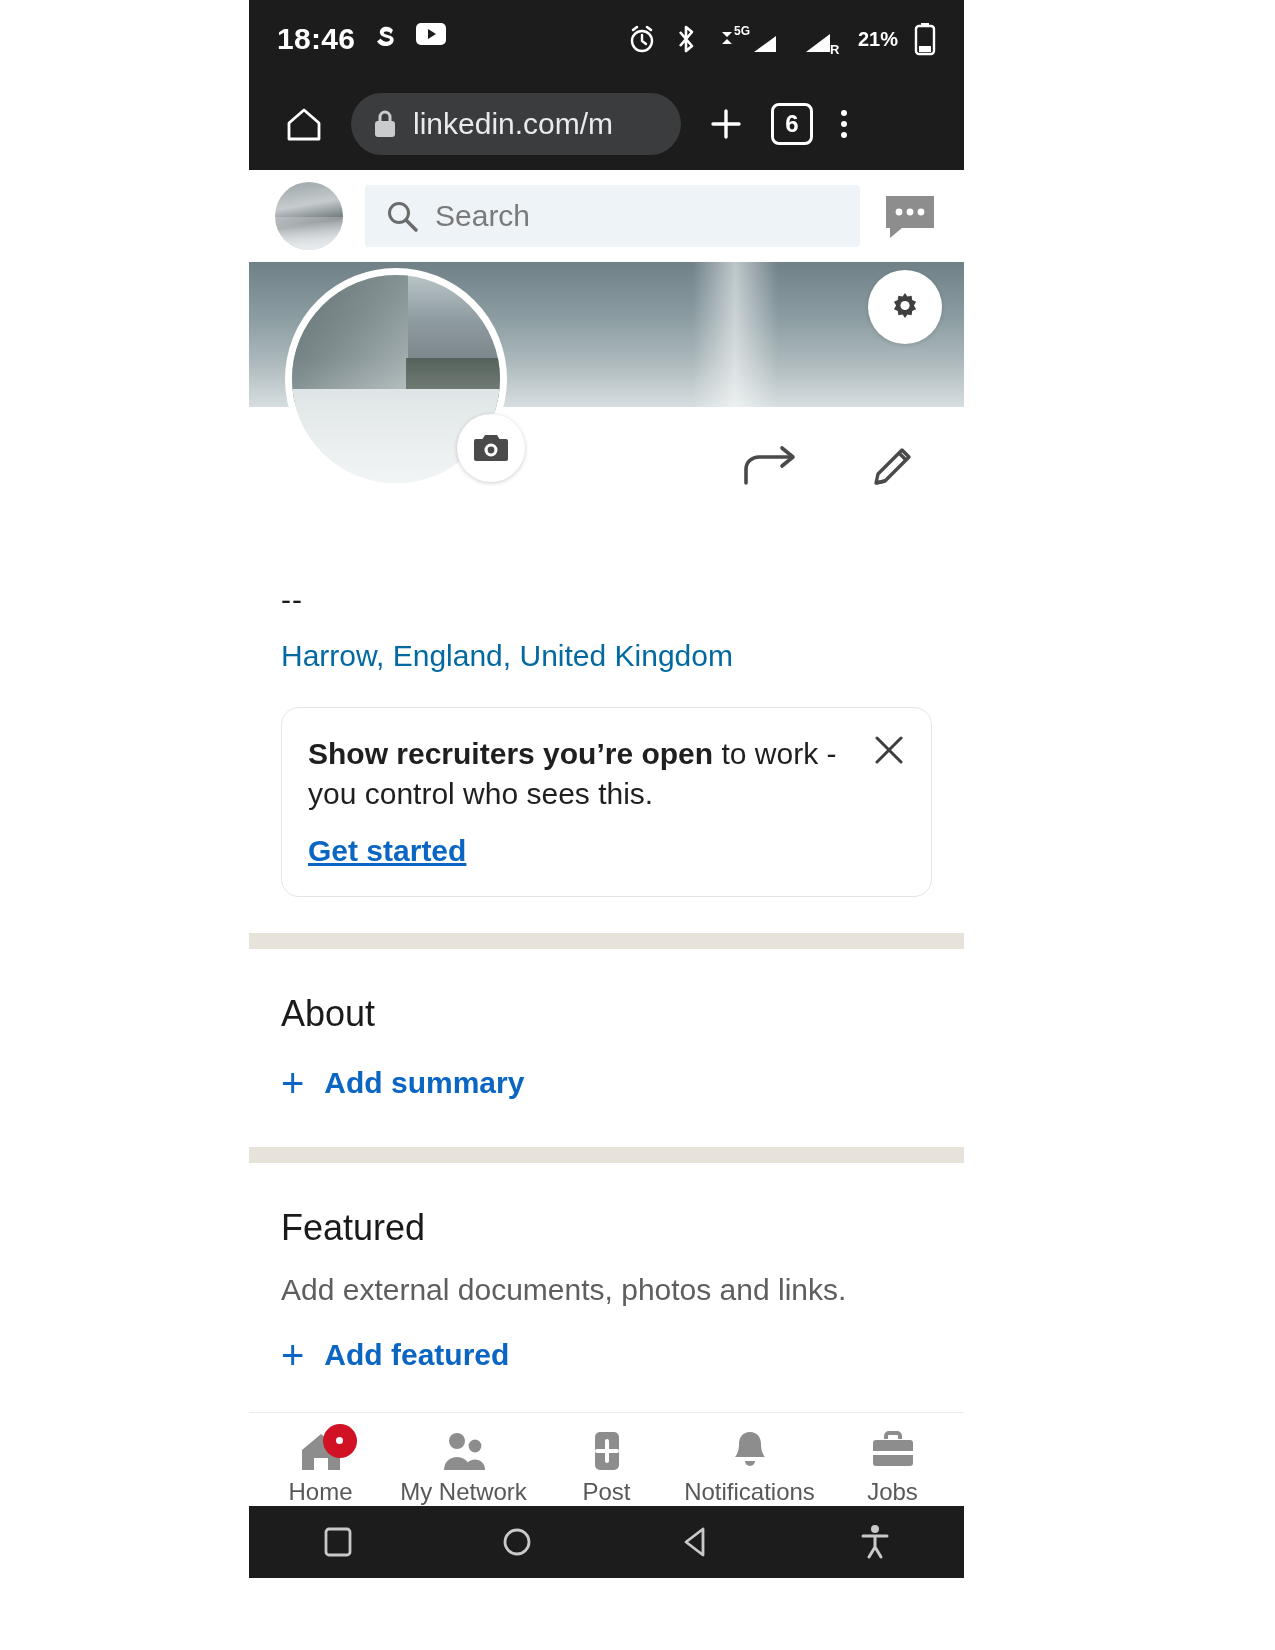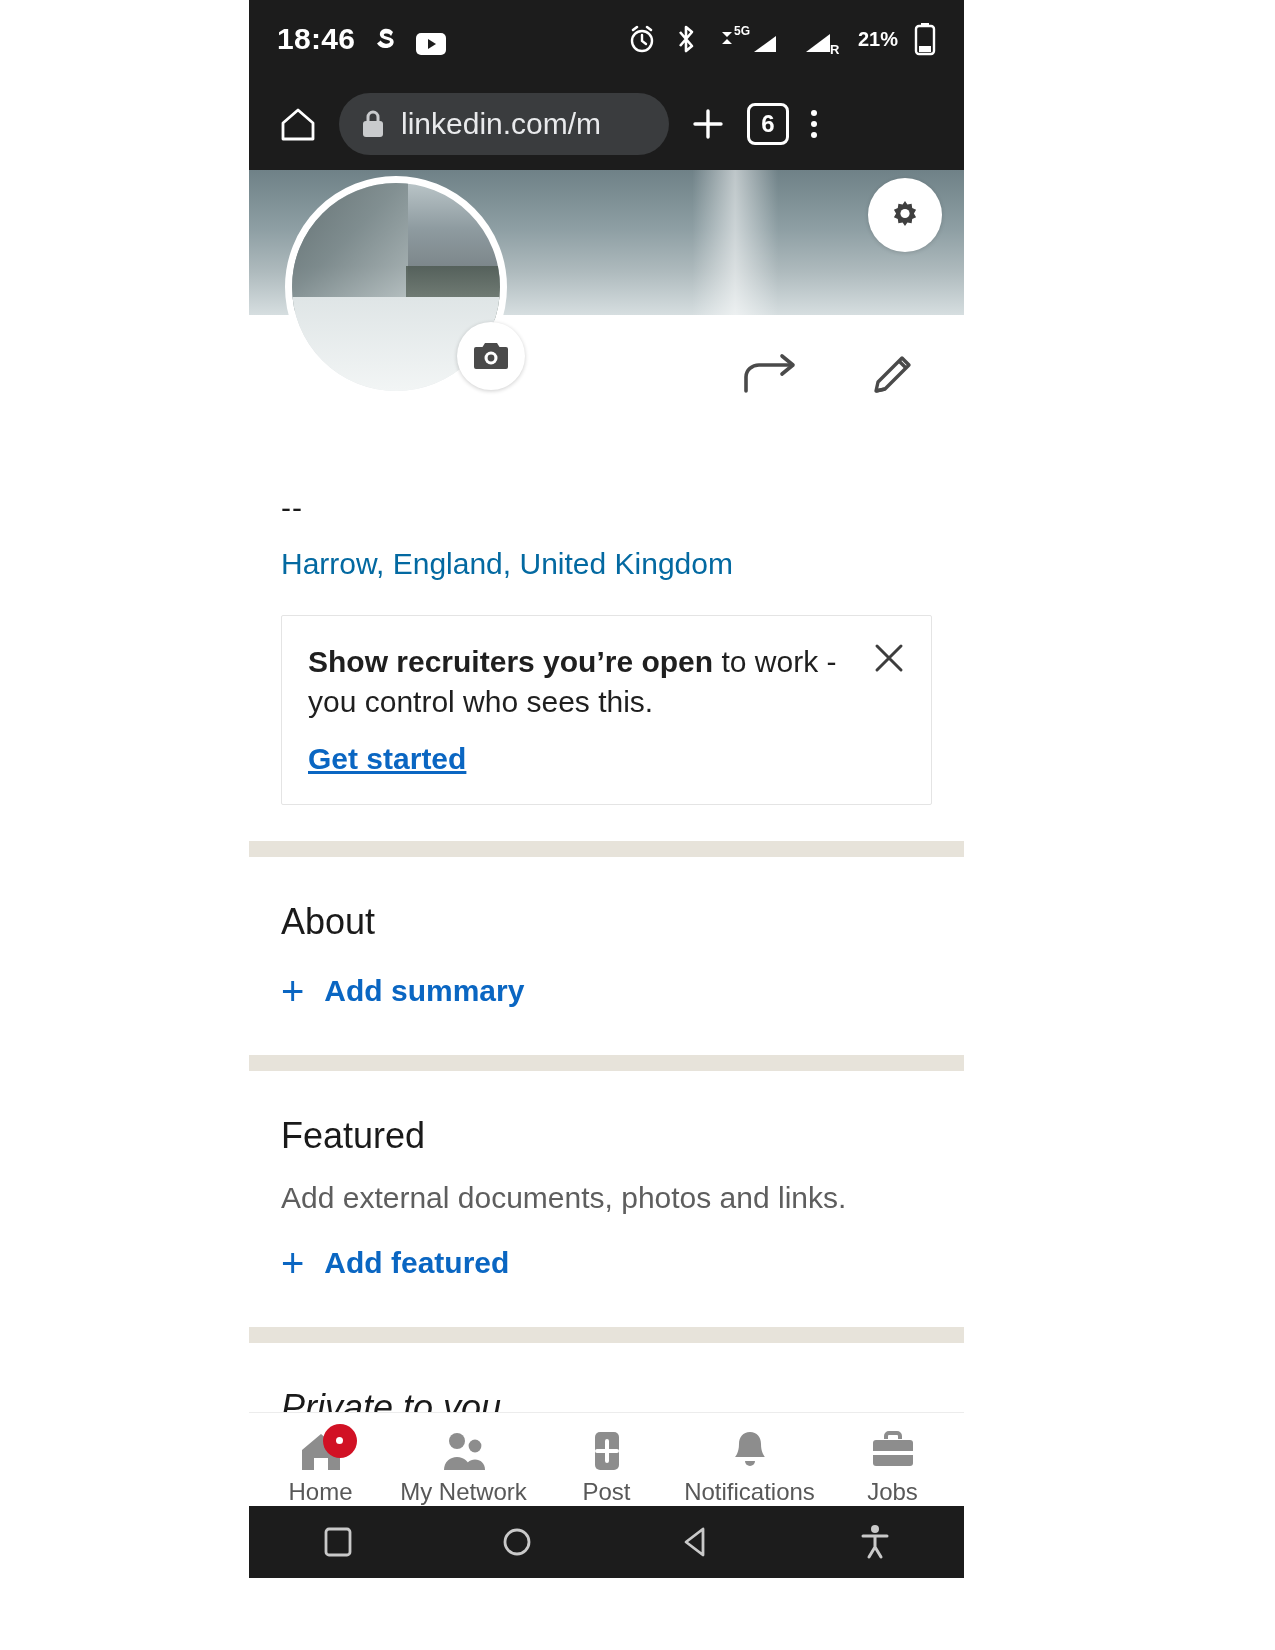--- a/index.html
+++ b/index.html
@@ -24,34 +24,34 @@
 
   
   .statusbar {
     height: 78px;
     background: #1c1c1c;
     display: flex;
     align-items: center;
     padding: 0 28px;
     color: #ffffff;
   }
-  .sb-left { display: flex; align-items: flex-end; gap: 14px; }
+  .sb-left { display: flex; align-items: flex-start; gap: 14px; }
   .sb-clock { font-size: 30px; font-weight: bold; letter-spacing: .3px; }
   .sb-right { margin-left: auto; display: flex; align-items: center; gap: 16px; }
   .sb-pct { font-size: 20px; font-weight: bold; }
   .ic { display: inline-flex; align-items: center; justify-content: center; }
 
   
   .browserbar {
     height: 92px;
     background: #1c1c1c;
     display: flex;
     align-items: center;
-    padding: 0 16px;
-    gap: 8px;
+    padding: 0 22px;
+    gap: 14px;
   }
   .urlpill {
     flex: 0 0 auto;
     width: 330px;
     height: 62px;
     background: #3a3c3e;
     border-radius: 34px;
     display: flex;
     align-items: center;
     padding: 0 20px;
@@ -168,21 +168,21 @@
 
   
   .identity { padding: 58px 32px 0 32px; }
   .nameline { font-size: 30px; color: #1a1a1a; letter-spacing: 1px; line-height: 1; }
   .locline { font-size: 30px; color: #0369a1; margin-top: 24px; }
 
   
   .reccard {
     margin: 34px 32px 0 32px;
     border: 1px solid #e4e4e4;
-    border-radius: 2px;
+    border-radius: 18px;
     padding: 26px 28px 28px 26px;
     position: relative;
     background: #fff;
   }
   .recbody { font-size: 30px; color: #1f1f1f; line-height: 1.33; padding-right: 62px; }
   .recbody b { font-weight: bold; }
   .recclose {
     position: absolute; right: 22px; top: 22px;
     width: 40px; height: 40px;
     display:flex; align-items:center; justify-content:center;
@@ -318,20 +318,40 @@
           </svg>
     </span>
     <span class="tabcount">6</span>
     <span class="kebab" style="padding:0 14px">
       <i></i>
           <i></i>
           <i></i>
     </span>
   </div>
 
+  <div class="linav">
+    <div class="navavatar"></div>
+    <div class="searchbox">
+      <span class="ic">
+        <svg width="34" height="34" viewBox="0 0 34 34">
+              <circle cx="14" cy="14" r="9.5" fill="none" stroke="#6b6b6b" stroke-width="3"></circle>
+              <path d="M21 21l10 10" stroke="#6b6b6b" stroke-width="3.6" stroke-linecap="round"></path>
+            </svg>
+      </span>
+      <span class="searchph">Search</span>
+    </div>
+    <span class="ic msgicon">
+      <svg width="56" height="52" viewBox="0 0 56 52">
+            <path d="M4 6h48v32H20L8 48V38H4z" fill="#8d8d8d"></path>
+            <circle cx="17" cy="22" r="3.4" fill="#fff"></circle>
+            <circle cx="28" cy="22" r="3.4" fill="#fff"></circle>
+            <circle cx="39" cy="22" r="3.4" fill="#fff"></circle>
+          </svg>
+    </span>
+  </div>
 
   <div class="coverwrap">
     <div class="cover"></div>
     <div class="gear">
       <svg width="40" height="40" viewBox="0 0 40 40">
         <path d="M20 6l2.4 3.6 4.2-.9.6 4.3 3.9 1.8-2.2 3.7 2.2 3.7-3.9 1.8-.6 4.3-4.2-.9L20 31l-2.4-3.6-4.2.9-.6-4.3-3.9-1.8 2.2-3.7-2.2-3.7 3.9-1.8.6-4.3 4.2.9z" fill="#3f3f3f"></path>
         <circle cx="20" cy="18.5" r="4.6" fill="#ffffff"></circle>
       </svg>
     </div>
     <div class="pfpbox">

